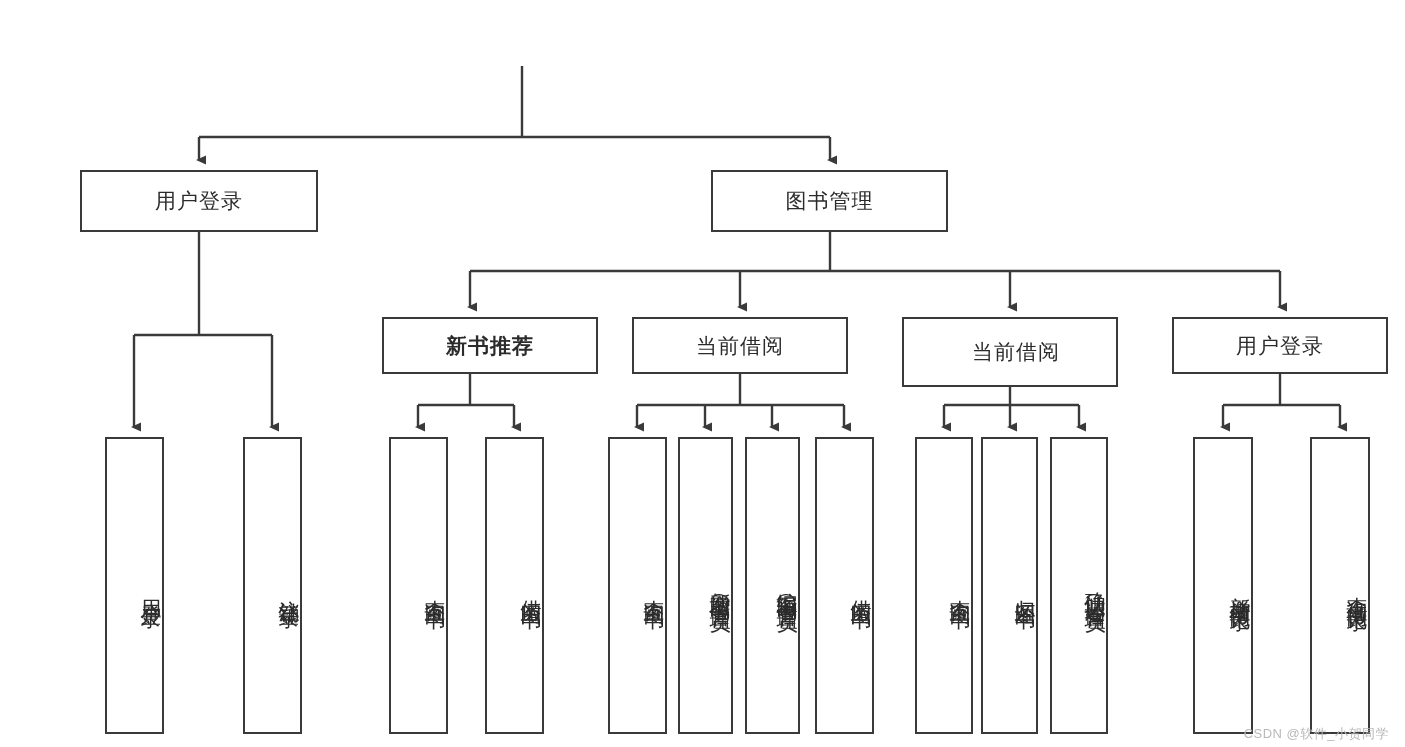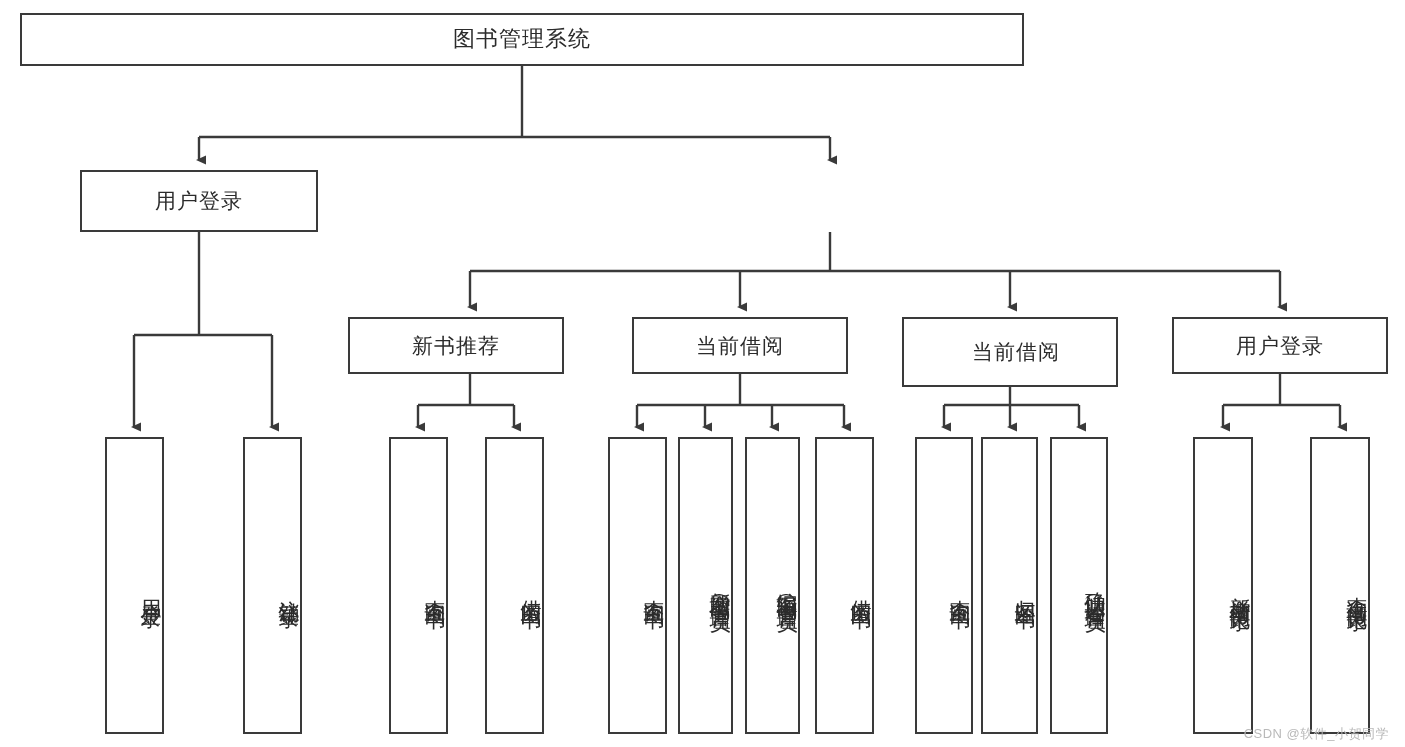--- a/index.html
+++ b/index.html
@@ -114,29 +114,29 @@
       <path d="M1010,405 L1010,427" marker-end="url(#arrowhead)"></path>
       <path d="M1079,405 L1079,427" marker-end="url(#arrowhead)"></path>
 
       <path d="M1280,374 L1280,405"></path>
       <path d="M1223,405 L1340,405"></path>
       <path d="M1223,405 L1223,427" marker-end="url(#arrowhead)"></path>
       <path d="M1340,405 L1340,427" marker-end="url(#arrowhead)"></path>
     </g>
   </svg>
 
-  <div class="node node-h node-root" style="left:20px; top:13px; width:1004px; height:53px;">
-    <span>图书管理系统</span>
-  </div>
 
   <div class="node node-h" style="left:80px; top:170px; width:238px; height:62px;">
     <span>用户登录</span>
   </div>
+  <div class="node node-h" style="left:711px; top:170px; width:237px; height:62px;">
+    <span>图书管理</span>
+  </div>
 
-  <div class="node node-h" style="left:348px; top:317px; width:216px; height:57px;">
+  <div class="node node-h" style="left:382px; top:317px; width:216px; height:57px;font-weight:bold;">
     <span>新书推荐</span>
   </div>
   <div class="node node-h" style="left:632px; top:317px; width:216px; height:57px;">
     <span>当前借阅</span>
   </div>
   <div class="node node-h" style="left:902px; top:317px; width:216px; height:70px;padding-left:12px;">
     <span>当前借阅</span>
   </div>
   <div class="node node-h" style="left:1172px; top:317px; width:216px; height:57px;">
     <span>用户登录</span>

